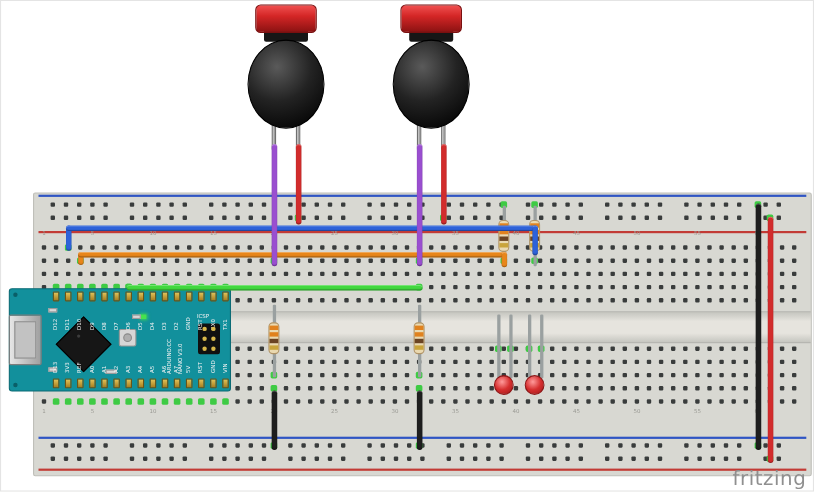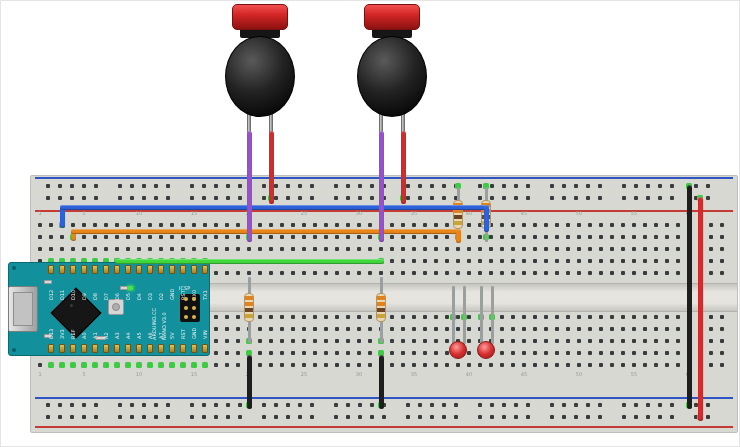--- a/index.html
+++ b/index.html
@@ -1123,13 +1123,14 @@
     </div>
     <div>
       <div class="btn-leg" style="left:379px;top:110px;"></div>
       <div class="btn-leg" style="left:401px;top:110px;"></div>
       <div class="btn-collar" style="left:372px;top:26px;"></div>
       <div class="btn-body" style="left:357px;top:36px;"></div>
       <div class="btn-cap" style="left: 364px; top: 4px; background: linear-gradient(rgb(240, 80, 80), rgb(212, 38, 38) 40%, rgb(140, 18, 18));"></div>
     </div>
   </div>
 
+  <div id="watermark">fritzing</div>
 </div>
 
 </body></html>

